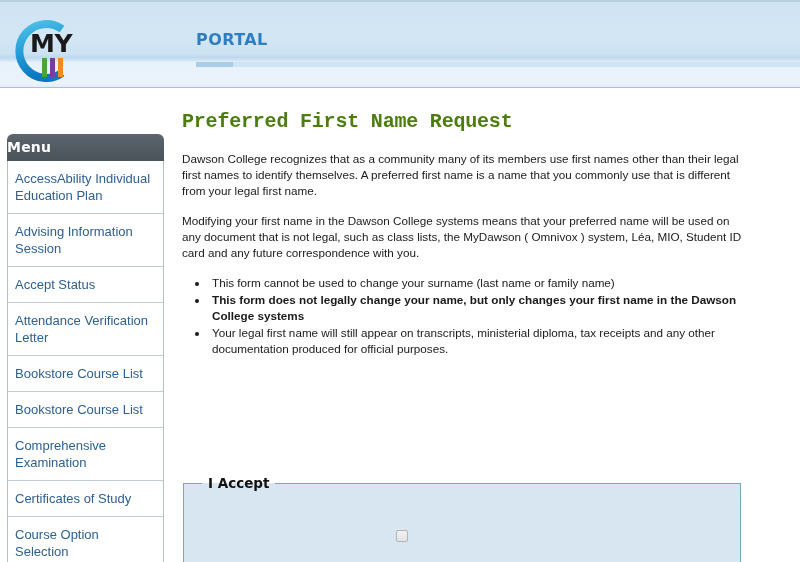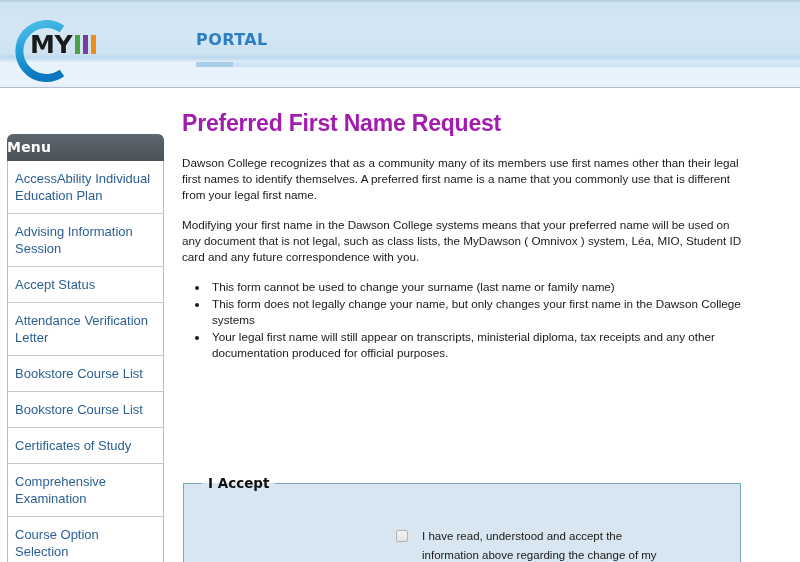--- a/index.html
+++ b/index.html
@@ -43,20 +43,21 @@
   }
   .logo-ring svg { display: block; }
 
   .logo-text {
     position: absolute;
     left: 30px; top: 29px;
     height: 30px;
     display: flex;
     align-items: center;
     white-space: nowrap;
+    flex-direction: column;
   }
   .logo-my {
     font-family: "DejaVu Sans", sans-serif;
     font-size: 25px;
     font-weight: bold;
     color: #1a1a1a;
     letter-spacing: -0.3px;
   }
   .logo-dawson {
     font-family: "DejaVu Sans", sans-serif;
@@ -144,45 +145,45 @@
   .menu-item:last-child { border-bottom: none; }
 
   
   .main {
     position: absolute;
     left: 182px; top: 22px;
     width: 566px;
   }
   h1.page-title {
     margin: 0 0 18px 0;
-    font-family: Liberation Sans, sans-serif;
-    font-size: 23px;
-    font-weight: bold;
-    color: #a21caf;
+    font-family: Liberation Mono, monospace;
+    font-size: 20px;
+    font-weight: bold;
+    color: #4d7c0f;
     letter-spacing: -0.2px;
   }
   p.body-text {
     margin: 0 0 14px 0;
     font-size: 11.7px;
     line-height: 16px;
     color: #1a1a1a;
   }
   ul.agree-list {
     margin: 4px 0 0 0;
     padding-left: 27px;
     list-style: disc;
   }
   ul.agree-list li {
     font-size: 11.7px;
     line-height: 16px;
     color: #1a1a1a;
     margin-bottom: 1px;
     padding-left: 3px;
   }
-  ul.agree-list li.bold { font-weight: normal; }
+  ul.agree-list li.bold { font-weight: bold; }
 
   
   fieldset.accept-box {
     position: absolute;
     left: 183px; top: 387px;
     width: 558px;
     height: 108px;
     margin: 0;
     padding: 0;
     border: 1px solid #79a8b8;
@@ -257,22 +258,22 @@
 
   <div class="sidebar">
     <div class="menu-header">Menu</div>
     <div class="menu-list">
       <div class="menu-item">AccessAbility Individual Education Plan</div>
       <div class="menu-item">Advising Information Session</div>
       <div class="menu-item">Accept Status</div>
       <div class="menu-item">Attendance Verification Letter</div>
       <div class="menu-item">Bookstore Course List</div>
       <div class="menu-item">Bookstore Course List</div>
+      <div class="menu-item">Comprehensive Examination</div>
       <div class="menu-item">Certificates of Study</div>
-      <div class="menu-item">Comprehensive Examination</div>
       <div class="menu-item">Course Option Selection</div>
 
     </div>
   </div>
 
   <div class="main">
     <h1 class="page-title">Preferred First Name Request</h1>
     <p class="body-text">Dawson College recognizes that as a community many of its members use first names other than their legal first names to identify themselves. A preferred first name is a name that you commonly use that is different from your legal first name.</p>
     <p class="body-text">Modifying your first name in the Dawson College systems means that your preferred name will be used on any document that is not legal, such as class lists, the MyDawson ( Omnivox ) system, Léa, MIO, Student ID card and any future correspondence with you.</p>
     <ul class="agree-list">
@@ -280,21 +281,21 @@
       <li class="bold">This form does not legally change your name, but only changes your first name in the Dawson College systems</li>
       <li>Your legal first name will still appear on transcripts, ministerial diploma, tax receipts and any other documentation produced for official purposes.</li>
     </ul>
   </div>
 
   <fieldset class="accept-box">
     <legend>I Accept</legend>
     <div class="accept-inner">
       <div class="checkbox"></div>
       <div class="accept-text">
-        <span>I have read, understood and accept the</span><br>
-        <span>information above regarding the change of my</span><br>
+        <br>
+        <br>
         <br>
         
       </div>
     </div>
   </fieldset>
 
 </div>
 
 </body></html>

